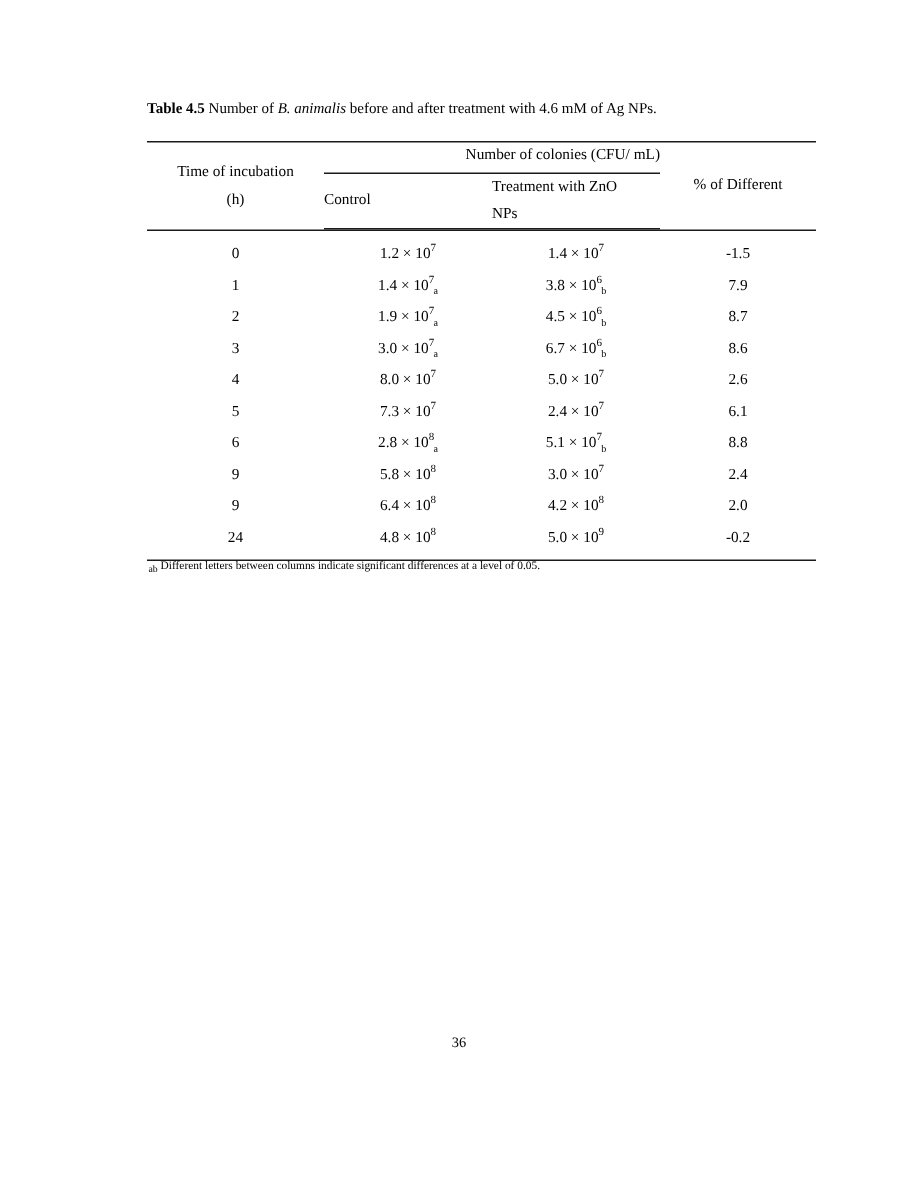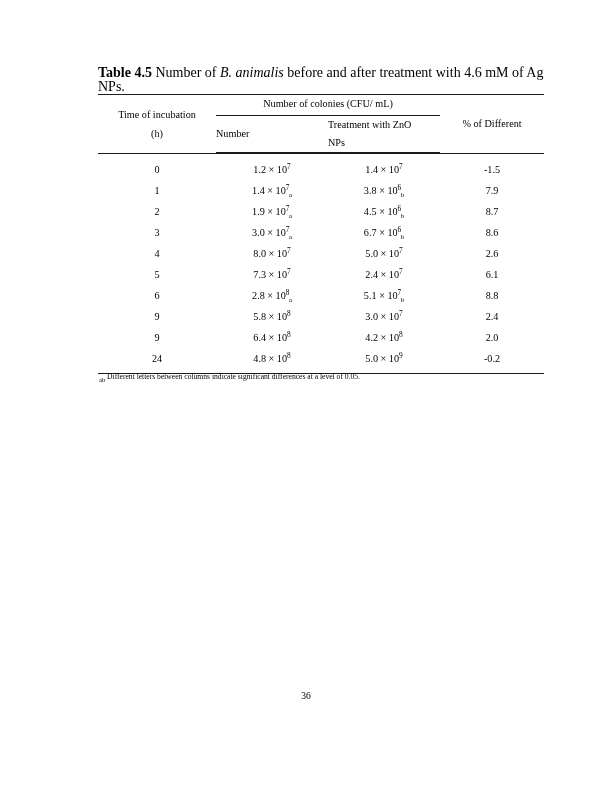--- a/index.html
+++ b/index.html
@@ -23,21 +23,21 @@
     height: 792px;
     overflow: hidden;
   }
 
   
   .caption {
     position: absolute;
     left: 98px;
     top: 66px;
     width: 446px;
-    font-size: 14px;
+    font-size: 10px;
     line-height: 14px;
     text-align: left;
   }
   .caption .b { font-weight: bold; }
   .caption .it { font-style: italic; }
 
   
   .table-wrap {
     position: absolute;
     left: 98px;
@@ -62,21 +62,21 @@
   .span-rule   { border-bottom: 0.8px solid #1a1a1a; }
 
   
   .h-time {
     width: 118px;
     text-align: center;
     line-height: 19px;
     padding-top: 4px;
   }
   .h-group {
-    text-align: center;
+    text-align: right;
     line-height: 17px;
     padding-top: 4px;
     padding-bottom: 1px;
   }
   .h-reduction {
     width: 104px;
     text-align: center;
     line-height: 17px;
   }
   .h-sub {
@@ -154,21 +154,21 @@
             <div>(h)</div>
           </td>
           <td class="h-group rule-top" colspan="2">
             <div class="span-rule" style="padding-bottom:3px;">
               <span>Number of colonies (CFU/ mL)</span>
             </div>
           </td>
           <td class="h-reduction rule-top" rowspan="2">% of Different</td>
         </tr>
         <tr>
-          <td class="h-sub col-control rule-mid">Number</td>
+          <td class="h-sub col-control rule-mid">Control</td>
           <td class="h-sub col-treat rule-mid">
             <div>Treatment with ZnO</div>
             <div>NPs</div>
           </td>
         </tr>
         <tr>
           <td class="rule-mid" style="height:0;padding:0;"></td>
           <td class="rule-mid" style="height:0;padding:0;"></td>
           <td class="rule-mid" style="height:0;padding:0;"></td>
           <td class="rule-mid" style="height:0;padding:0;"></td>

